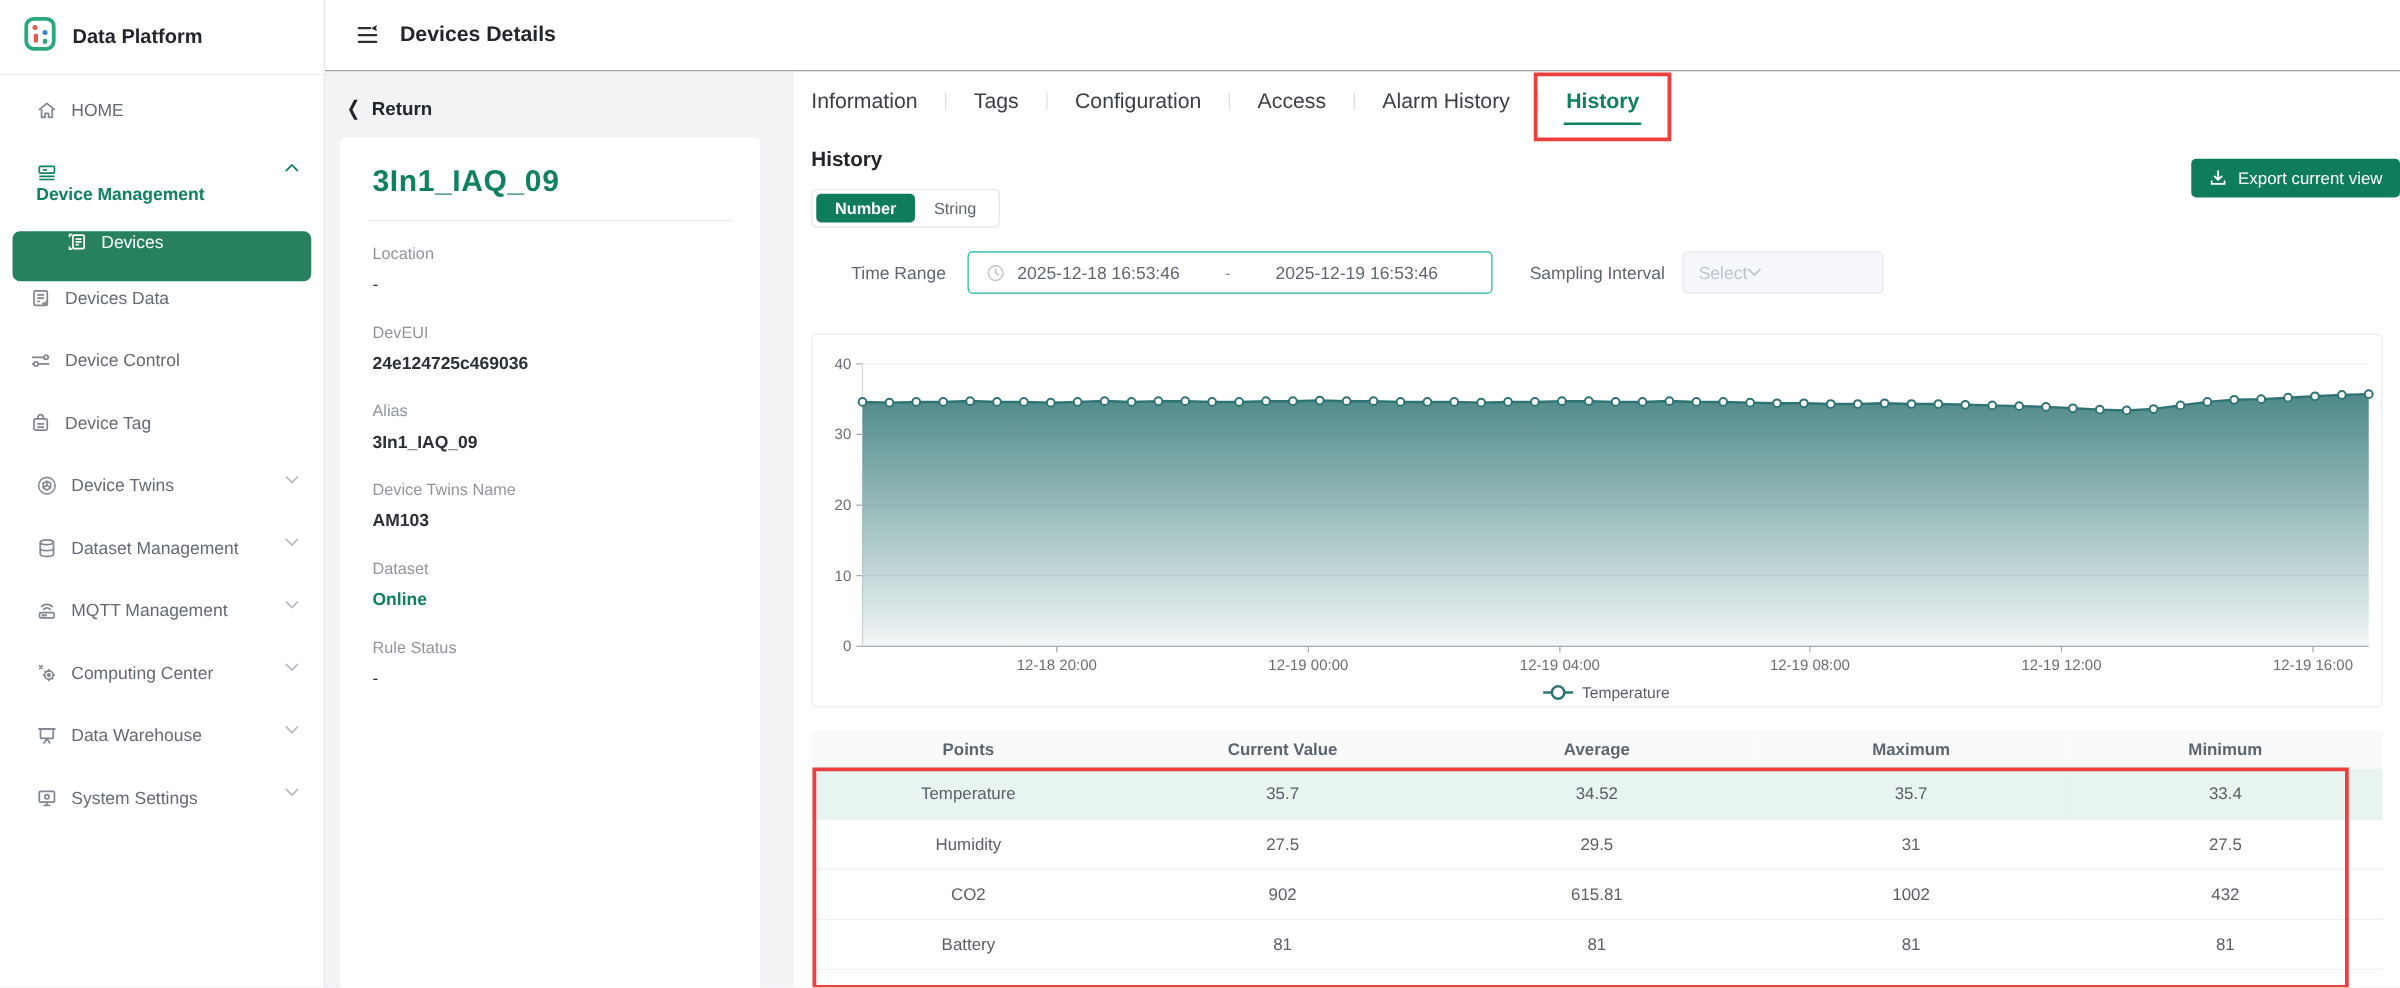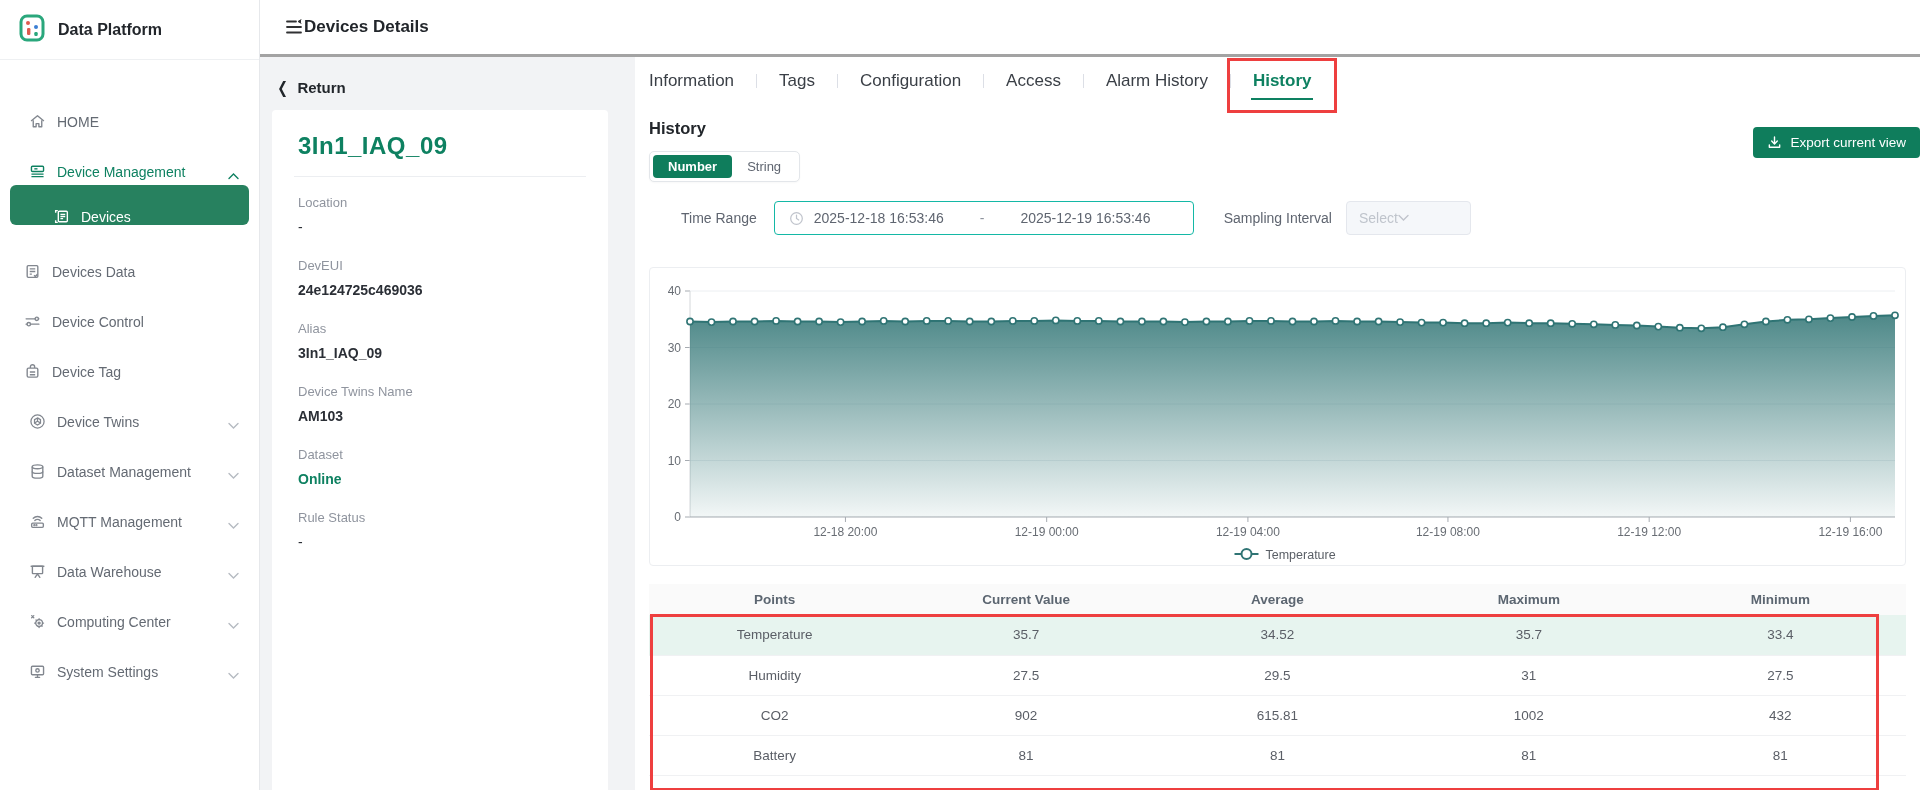--- a/index.html
+++ b/index.html
@@ -17,37 +17,37 @@
   html,body{width:1920px;height:790px;overflow:hidden;background:var(--pagebg);
     font-family:"Liberation Sans","DejaVu Sans",sans-serif;color:var(--txt);}
   .app{position:relative;width:1920px;height:790px;}
 
   
   .sidebar{position:absolute;left:0;top:0;width:260px;height:790px;background:#fff;
     border-right:1px solid #e6e8eb;z-index:5;}
   .brand{height:60px;display:flex;align-items:center;gap:12px;padding:0 18px;border-bottom:1px solid #eef0f2;}
   .brand-name{font-size:16px;font-weight:bold;color:#22262b;}
   .nav{padding-top:20px;}
-  .nav-item{display:flex;align-items:flex-end;height:50px;padding-left:29px;cursor:pointer;
+  .nav-item{display:flex;align-items:flex-start;height:50px;padding-left:29px;cursor:pointer;
     font-size:14px;color:#646a73;position:relative;}
   .nav-item.lvl1{padding-left:24px;}
   .nav-item .nav-icon{display:flex;width:17px;height:17px;margin-right:11px;color:#82878f;flex:0 0 17px;}
   .nav-item .nav-icon svg{width:100%;height:100%;}
-  .nav-item.parent-active{color:var(--green);font-weight:normal;}
+  .nav-item.parent-active{color:var(--green);font-weight:bold;flex-direction:column;}
   .nav-item.parent-active .nav-icon{color:var(--green);}
   .nav-item.active{height:40px;margin:5px 10px;border-radius:6px;background:var(--green-dark);
     color:#fff;padding-left:43px;}
   .nav-item.active .nav-icon{color:#fff;}
   .nav-chev{position:absolute;right:20px;display:flex;width:11px;height:8px;color:#b6bbc2;}
   .nav-item.parent-active .nav-chev{color:var(--green);}
   .nav-chev svg{width:100%;height:100%;}
 
   
   .topbar{position:absolute;left:260px;top:0;right:0;height:57px;background:#fff;
-    border-bottom:3px solid #a3a3a3;display:flex;align-items:center;padding:0 24px;gap:0;z-index:4;}
+    border-bottom:1px solid #a3a3a3;display:flex;align-items:center;padding:0 24px;gap:16px;z-index:4;}
   .collapse-icon{width:20px;height:20px;color:#303133;cursor:pointer;display:flex;}
   .collapse-icon svg{width:100%;height:100%;}
   .page-title{font-size:17px;font-weight:bold;color:#22262b;}
 
   
   .detail-panel{position:absolute;left:260px;top:57px;width:375px;bottom:0;background:var(--pagebg);}
   .return-row{display:flex;align-items:center;gap:8px;padding:22px 0 0 16px;font-size:15px;
     font-weight:bold;color:#22262b;cursor:pointer;width:110px;}
   .return-chev{font-size:16px;font-weight:bold;line-height:1;transform:scaleX(.8);}
   .detail-card{position:absolute;left:12px;right:27px;top:53px;bottom:-10px;background:#fff;
@@ -88,21 +88,21 @@
   .filter-row{display:flex;align-items:center;margin-top:19px;font-size:14px;color:#5f6570;margin-left:32px;}
   .range-input{display:flex;align-items:center;margin-left:17px;border:1px solid #14b8a6;
     border-radius:4px;height:34px;width:420px;padding:0 14px;gap:10px;background:#fff;cursor:pointer;
     color:#5f6570;}
   .range-input .clock{width:15px;height:15px;color:#c0c4cc;display:flex;}
   .range-input .clock svg{width:100%;height:100%;}
   .range-input .rsep{flex:0 0 auto;margin:0 26px;color:#8f949e;}
   .range-input .rdate{font-size:14px;}
   .sampling-label{margin-left:30px;}
   .select{display:flex;align-items:center;justify-content:flex-start;margin-left:14px;
-    width:125px;height:34px;border:1px solid #e4e7ed;border-radius:4px;background:#f5f7fa;
+    width:161px;height:34px;border:1px solid #e4e7ed;border-radius:4px;background:#f5f7fa;
     padding:0 12px;color:#bfc4cc;font-size:14px;cursor:not-allowed;}
   .select .chev{width:11px;height:8px;display:flex;color:#c0c4cc;}
   .select .chev svg{width:100%;height:100%;}
 
   .chart-card{position:relative;margin-top:32px;width:1257px;height:299px;
     border:1px solid #ecEEf1;border:1px solid #eceef1;border-radius:4px;background:#fff;}
   .chart-card svg{position:absolute;inset:0;width:100%;height:100%;}
 
   .table-wrap{position:relative;margin-top:18px;width:1257px;}
   table{width:100%;border-collapse:collapse;table-layout:fixed;}
@@ -238,43 +238,43 @@
           </span>
           <span class="nav-label">MQTT Management</span>
           <span class="nav-chev">
             <svg viewBox="0 0 11 8" fill="none" stroke="currentColor" stroke-width="1.4" stroke-linecap="round">
               <path d="M1 1.5l4.5 4.5L10 1.5"></path>
             </svg>
           </span>
         </div>
         <div class="nav-item lvl0">
           <span class="nav-icon">
-            <svg viewBox="0 0 16 16" fill="none" stroke="currentColor" stroke-width="1.3" stroke-linecap="round">
-              <path d="M2 3h12"></path>
-              <rect x="3.2" y="3" width="9.6" height="7" rx="0.5"></rect>
-              <path d="M8 10v1M5.8 13.5L8 10.3l2.2 3.2"></path>
-            </svg>
-          </span>
-          <span class="nav-label">Data Warehouse</span>
-          <span class="nav-chev">
-            <svg viewBox="0 0 11 8" fill="none" stroke="currentColor" stroke-width="1.4" stroke-linecap="round">
-              <path d="M1 1.5l4.5 4.5L10 1.5"></path>
-            </svg>
-          </span>
-        </div>
-        <div class="nav-item lvl0">
-          <span class="nav-icon">
             <svg viewBox="0 0 16 16" fill="none" stroke="currentColor" stroke-width="1.2" stroke-linecap="round">
               <path d="M2.5 4.5l2-2M2.5 2.5l2 2"></path>
               <circle cx="9.5" cy="9.5" r="3.2"></circle>
               <circle cx="9.5" cy="9.5" r="1" fill="currentColor"></circle>
               <path d="M9.5 5.3v1M9.5 12.7v1M5.3 9.5h1M12.7 9.5h1M6.6 6.6l.7.7M11.7 11.7l.7.7"></path>
             </svg>
           </span>
           <span class="nav-label">Computing Center</span>
+          <span class="nav-chev">
+            <svg viewBox="0 0 11 8" fill="none" stroke="currentColor" stroke-width="1.4" stroke-linecap="round">
+              <path d="M1 1.5l4.5 4.5L10 1.5"></path>
+            </svg>
+          </span>
+        </div>
+        <div class="nav-item lvl0">
+          <span class="nav-icon">
+            <svg viewBox="0 0 16 16" fill="none" stroke="currentColor" stroke-width="1.3" stroke-linecap="round">
+              <path d="M2 3h12"></path>
+              <rect x="3.2" y="3" width="9.6" height="7" rx="0.5"></rect>
+              <path d="M8 10v1M5.8 13.5L8 10.3l2.2 3.2"></path>
+            </svg>
+          </span>
+          <span class="nav-label">Data Warehouse</span>
           <span class="nav-chev">
             <svg viewBox="0 0 11 8" fill="none" stroke="currentColor" stroke-width="1.4" stroke-linecap="round">
               <path d="M1 1.5l4.5 4.5L10 1.5"></path>
             </svg>
           </span>
         </div>
         <div class="nav-item lvl0">
           <span class="nav-icon">
             <svg viewBox="0 0 16 16" fill="none" stroke="currentColor" stroke-width="1.3" stroke-linecap="round">
               <rect x="2.3" y="3" width="11.4" height="8" rx="1"></rect>

